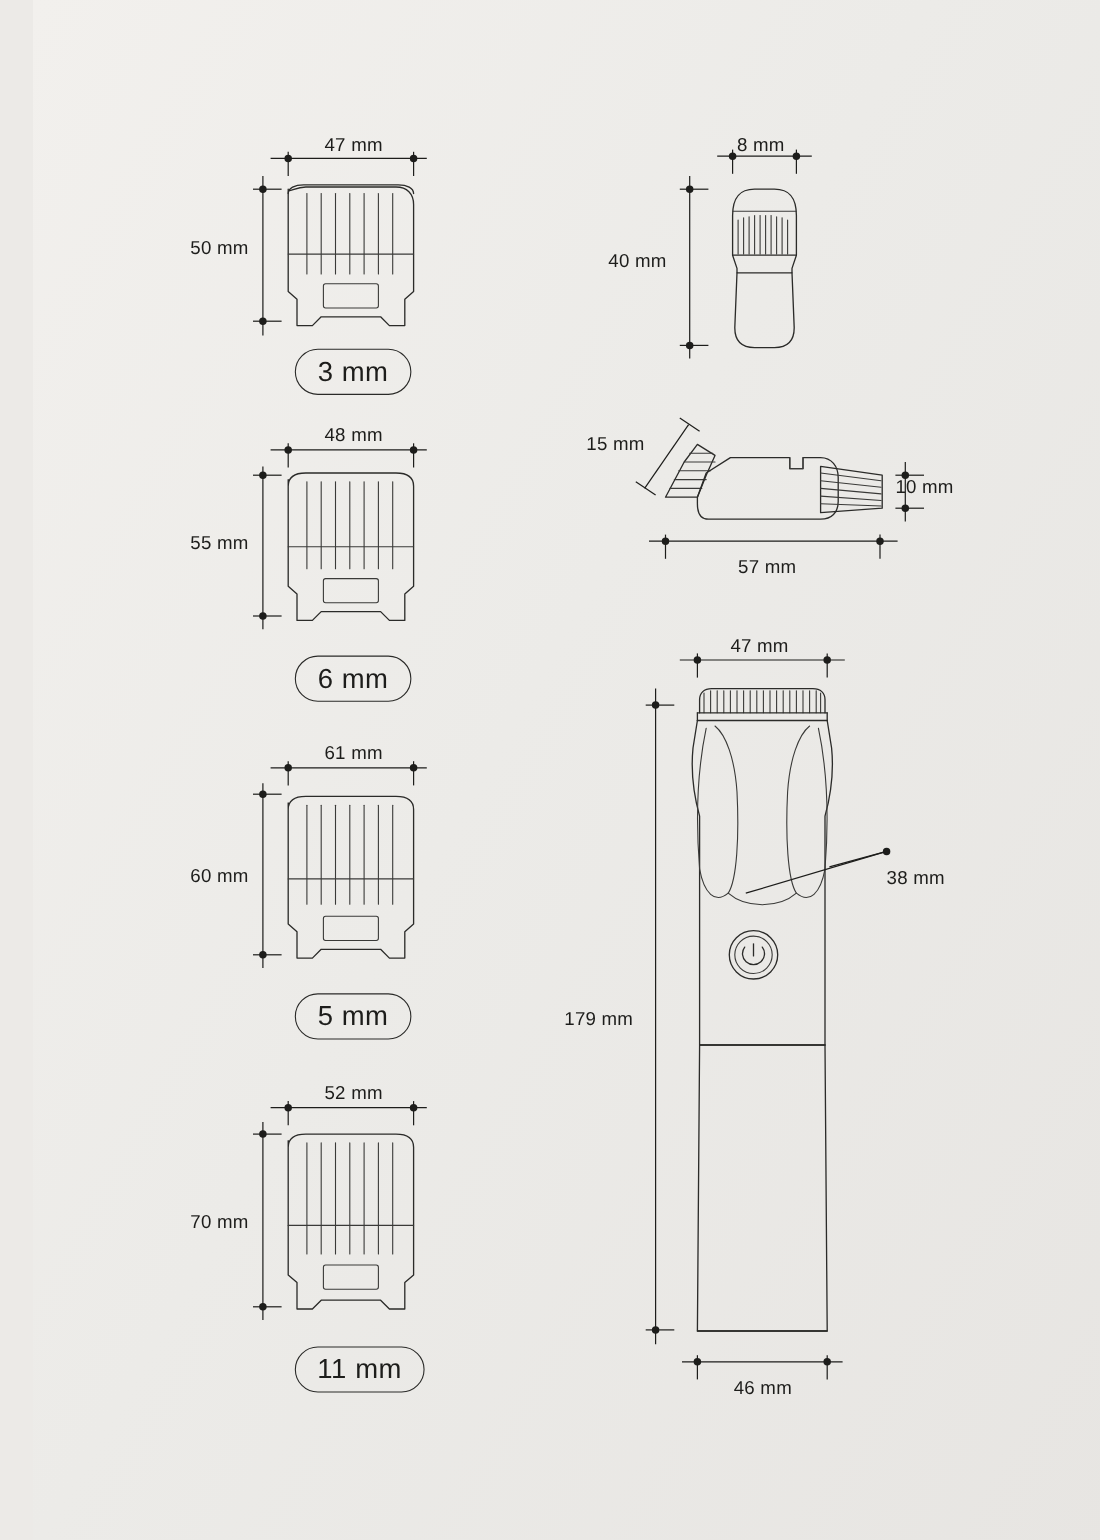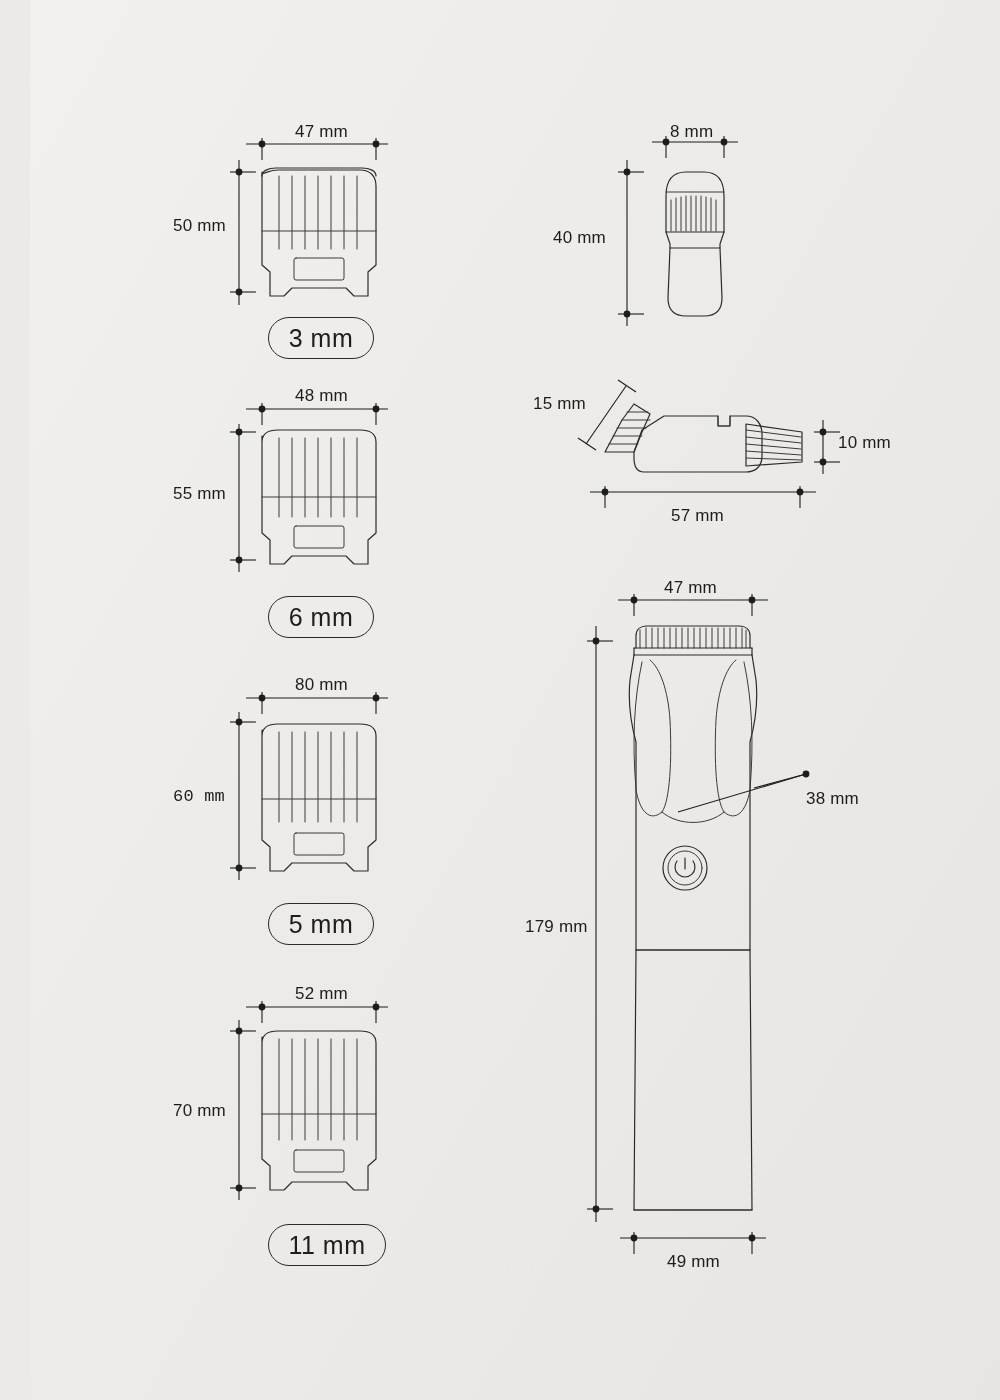--- a/index.html
+++ b/index.html
@@ -316,33 +316,33 @@
   </svg>
 
   <div class="dim-label" style="left:265px; top:122px;">47 mm</div>
   <div class="dim-label" style="left:143px; top:216px;">50 mm</div>
   <div class="guard-badge" style="left:238px; top:317px;">3 mm</div>
 
   <div class="dim-label" style="left:265px; top:386px;">48 mm</div>
   <div class="dim-label" style="left:143px; top:484px;text-align:right;">55 mm</div>
   <div class="guard-badge" style="left:238px; top:596px;text-align:center;">6 mm</div>
 
-  <div class="dim-label" style="left:265px; top:675px;">80 mm</div>
-  <div class="dim-label" style="left:143px; top:787px;font-family:Liberation Mono, monospace;">60 mm</div>
+  <div class="dim-label" style="left:265px; top:675px;">61 mm</div>
+  <div class="dim-label" style="left:143px; top:787px;">60 mm</div>
   <div class="guard-badge" style="left:238px; top:903px;">5 mm</div>
 
   <div class="dim-label" style="left:265px; top:984px;">52 mm</div>
   <div class="dim-label" style="left:143px; top:1101px;">70 mm</div>
   <div class="guard-badge" style="left:238px; top:1224px; width:116px;">11 mm</div>
 
   <div class="dim-label" style="left:640px; top:122px;">8 mm</div>
   <div class="dim-label" style="left:523px; top:228px;">40 mm</div>
 
   <div class="dim-label" style="left:503px; top:394px;">15 mm</div>
-  <div class="dim-label" style="left:808px; top:433px;text-align:center;">10 mm</div>
+  <div class="dim-label" style="left:784px; top:433px;text-align:center;">10 mm</div>
   <div class="dim-label" style="left:641px; top:506px;">57 mm</div>
 
   <div class="dim-label" style="left:634px; top:578px;">47 mm</div>
-  <div class="dim-label" style="left:495px; top:917px;">179 mm</div>
+  <div class="dim-label" style="left:483px; top:917px;">179 mm</div>
   <div class="dim-label" style="left:776px; top:789px;text-align:right;">38 mm</div>
-  <div class="dim-label" style="left:637px; top:1252px;">49 mm</div>
+  <div class="dim-label" style="left:637px; top:1252px;">46 mm</div>
 
 </div>
 
 </body></html>

